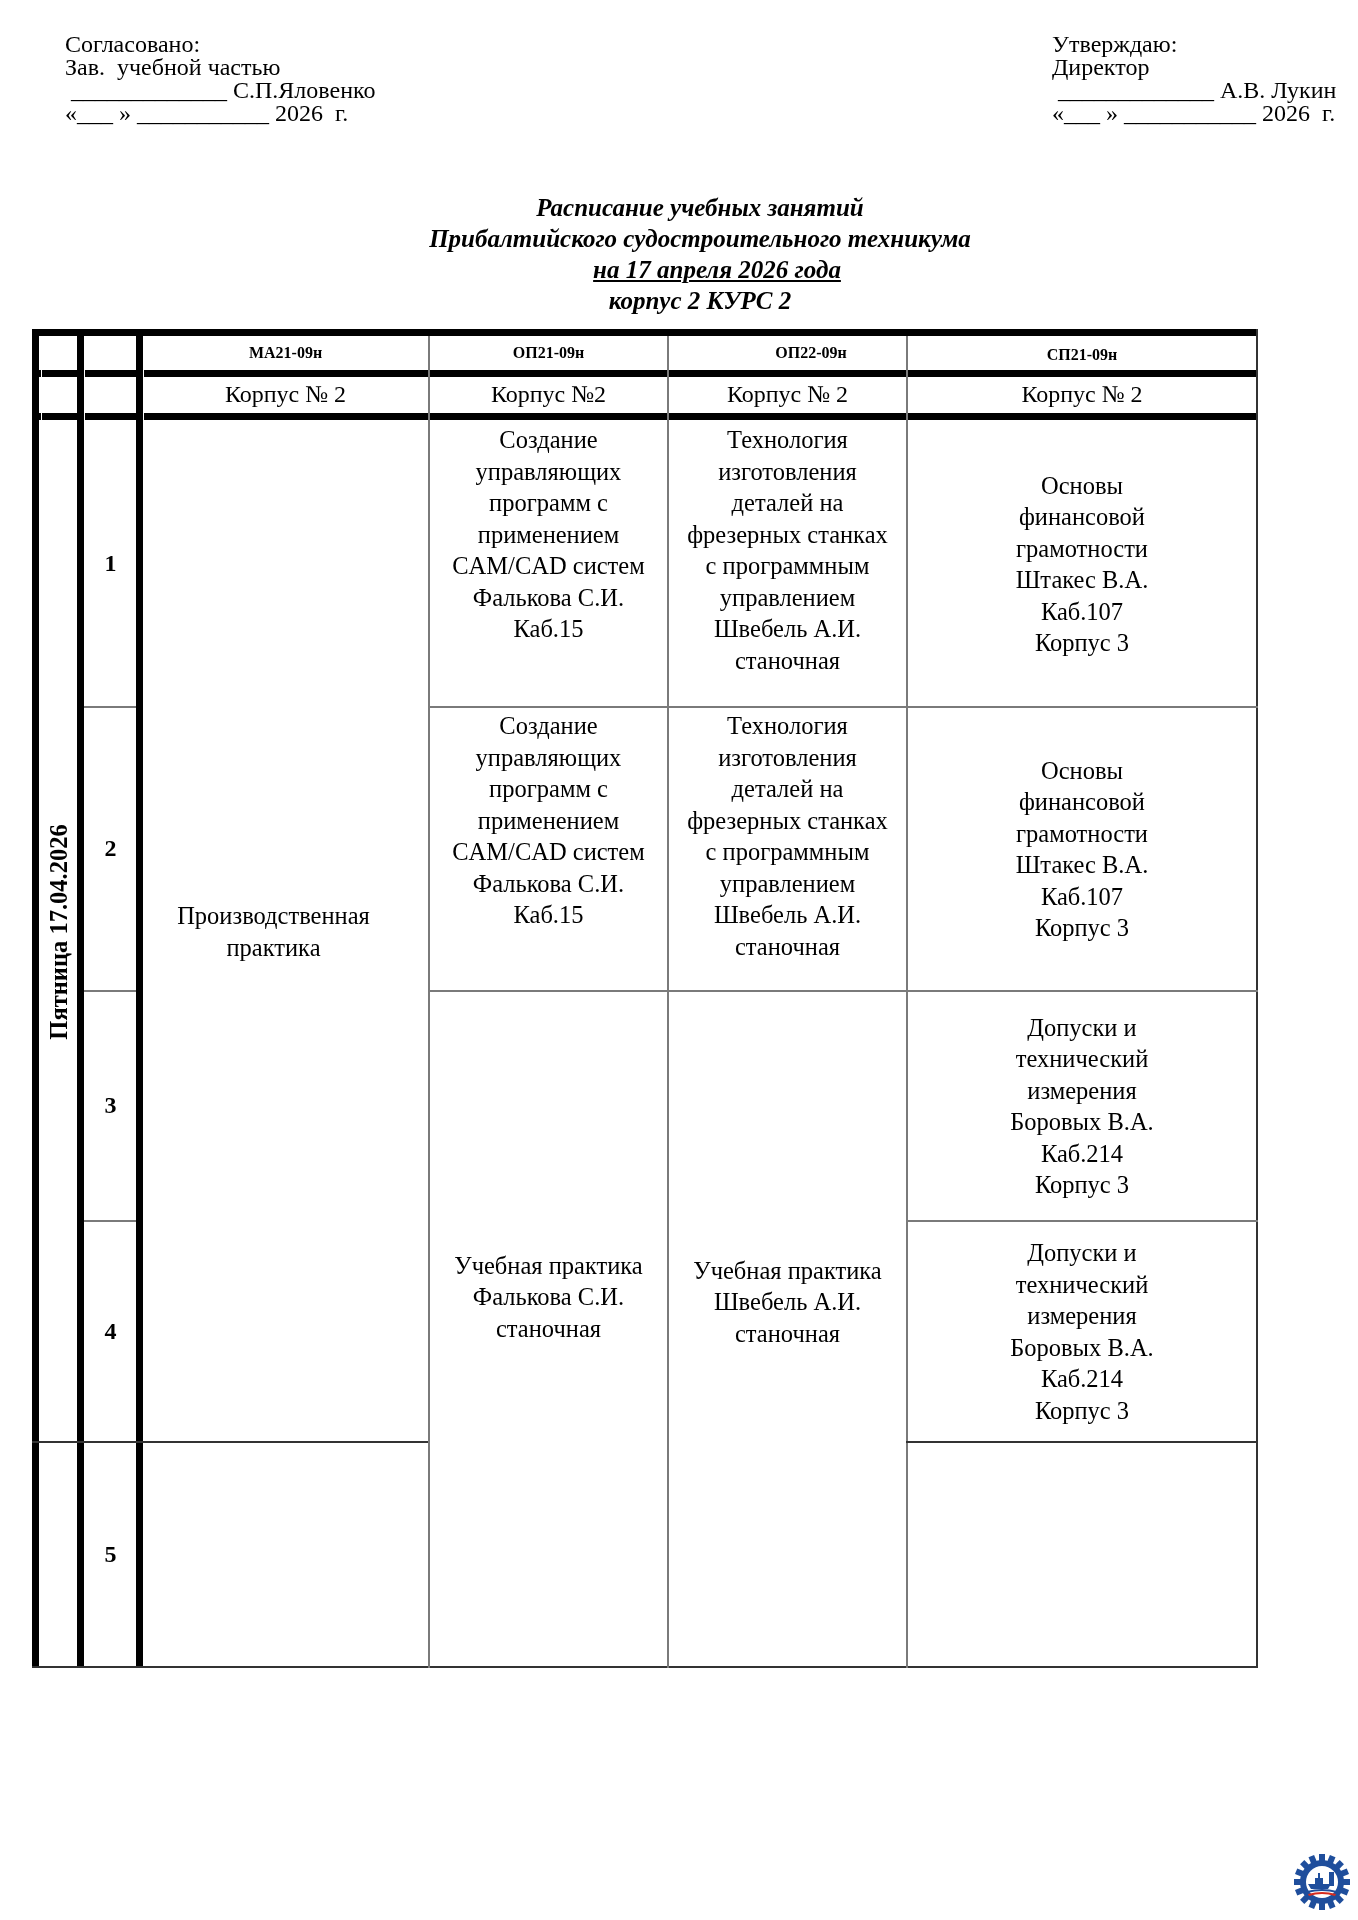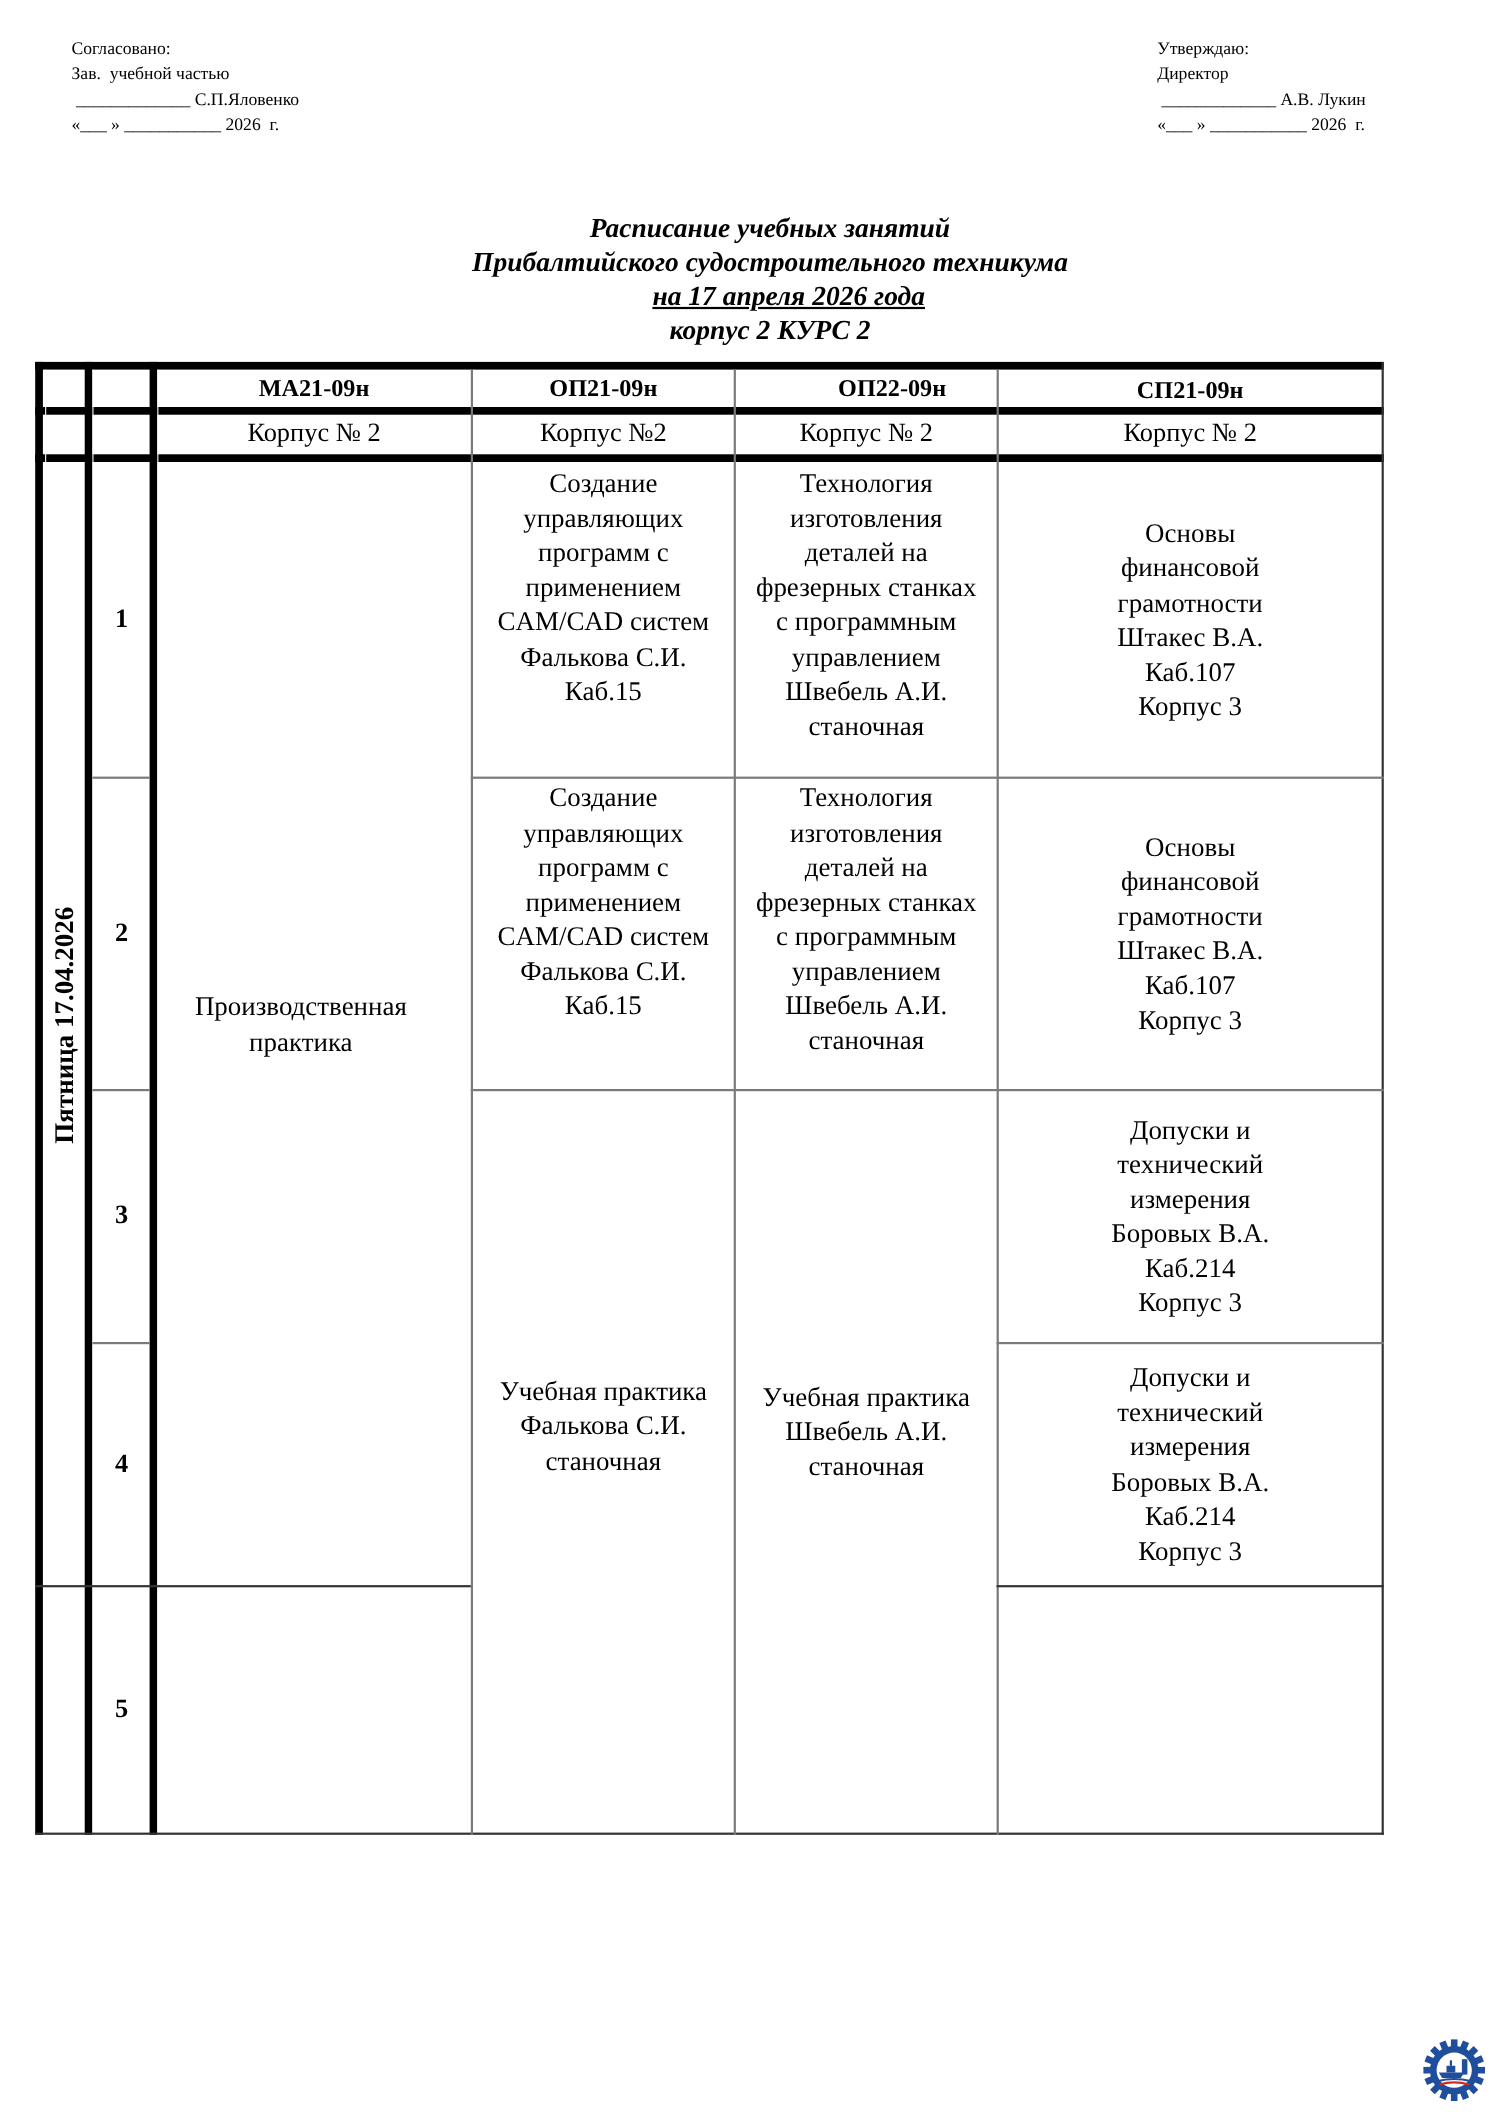--- a/index.html
+++ b/index.html
@@ -1,37 +1,37 @@
 <!DOCTYPE html>
 <html><head>
 <meta charset="utf-8">
 <style>
   html, body { margin: 0; padding: 0; background: #ffffff; }
   body { width: 1358px; height: 1920px; position: relative; overflow: hidden;
          font-family: "Liberation Serif", "DejaVu Serif", serif; color: #000; }
-  .approval { position: absolute; top: 33px; font-size: 16px; line-height: 23px; }
+  .approval { position: absolute; top: 33px; font-size: 24px; line-height: 23px; }
   .approval div { white-space: pre; }
   #approve-left { left: 65px; }
   #approve-right { left: 1052px; }
   .title { position: absolute; left: 0; width: 1400px; top: 192px; text-align: center;
            font-weight: bold; font-style: italic; font-size: 25px; line-height: 31px; }
   .title .u { text-decoration: underline; margin-left: 34px; }
 
   .cell { position: absolute; box-sizing: border-box; display: flex; flex-direction: column;
           align-items: center; text-align: center; font-size: 24.5px; line-height: 31.5px; }
   .c-mid { justify-content: center; }
   .c-top { justify-content: flex-start; padding-top: 2px; }
   .b { font-weight: normal; }
   .n { font-weight: normal; }
   .hl { position: absolute; background: #000; }
   .thin { position: absolute; background: #333; }
   .grey { position: absolute; background: #7a7a7a; }
   .wline { position: absolute; background: #fff; }
   .rownum { font-weight: bold; font-size: 24px; }
-  .grp { font-weight: bold; font-size: 22px; }
+  .grp { font-weight: bold; font-size: 16px; }
   .korp { font-size: 24px; }
   .day { position: absolute; left: 40px; top: 422px; width: 37px; height: 1020px; }
   .day span { position: absolute; left: 50%; top: 50%; white-space: nowrap;
               transform: translate(-50%, -50%) rotate(-90deg); font-weight: bold; font-size: 24.5px; }
   #logo { position: absolute; left: 1293px; top: 1853px; width: 58px; height: 58px; }
 </style>
 </head>
 <body>
 
 <div id="approve-left" class="approval">

